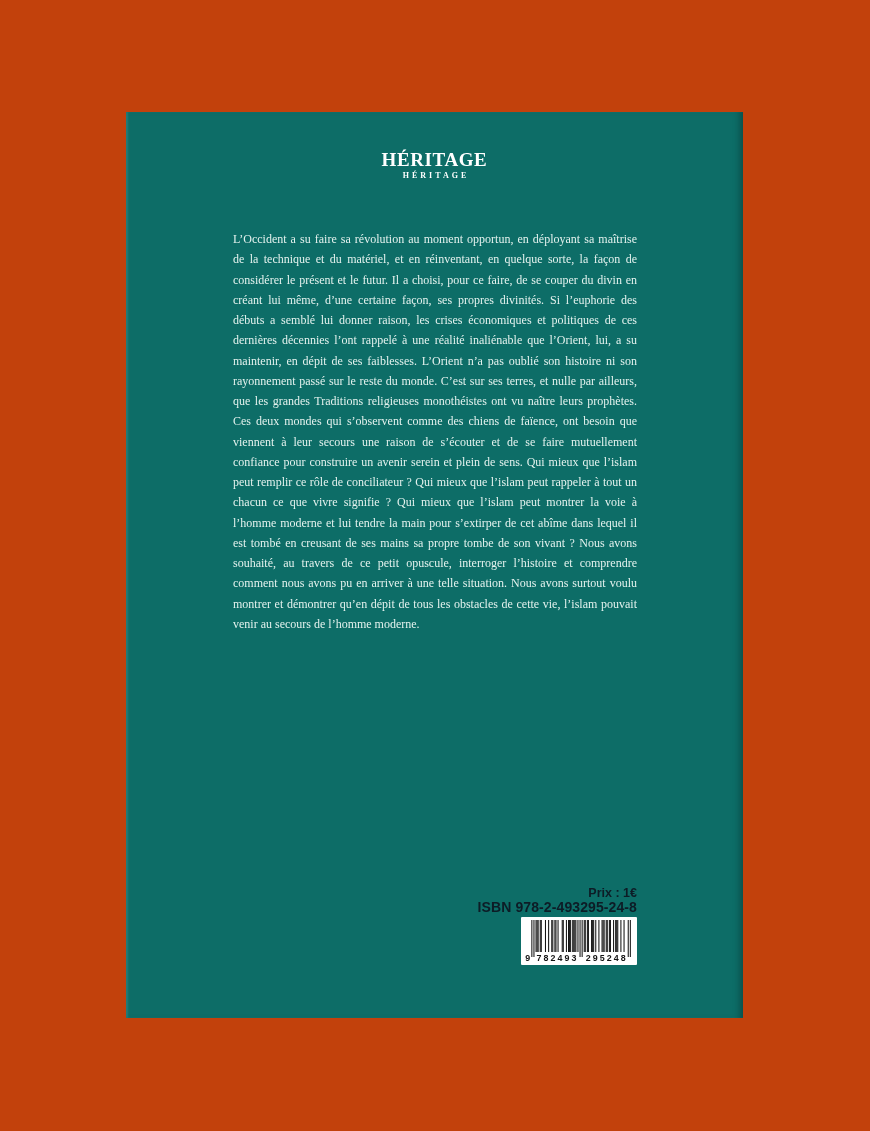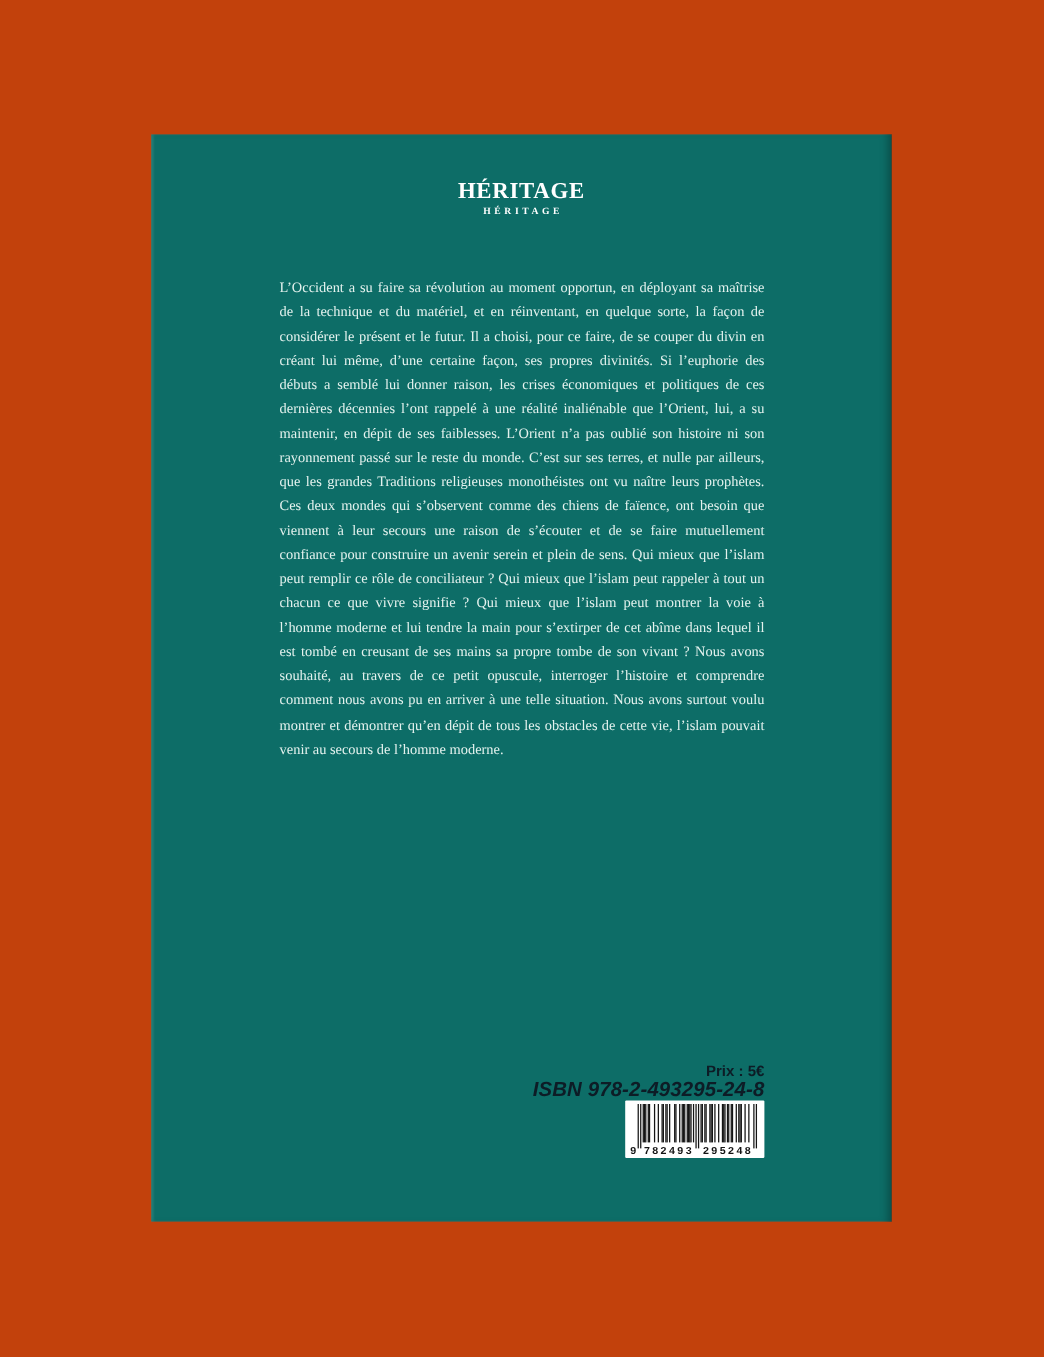--- a/index.html
+++ b/index.html
@@ -67,25 +67,24 @@
     text-align: right;
     color: var(--label-dark, #0d1c26);
     font-family: "Liberation Sans", sans-serif;
     font-weight: bold;
   }
   .price {
     font-size: 12.5px;
     line-height: 14px;
   }
   .isbn {
-    font-size: 17px;
+    font-size: 14px;
     line-height: 13px;
     letter-spacing: 0.1px;
     margin-top: 1px;
-    font-style: italic;
   }
   .barcode-box {
     margin-top: 3px;
     margin-left: auto;
     width: 116px;
     height: 48px;
     background: #ffffff;
     border-radius: 1px;
     display: flex;
     align-items: center;
@@ -104,21 +103,21 @@
   <div class="cover">
 
     <div class="logo">
       <div class="logo-title">HÉRITAGE</div>
       <div class="logo-sub">HÉRITAGE</div>
     </div>
 
     <p class="blurb">L’Occident a su faire sa révolution au moment opportun, en déployant sa maîtrise de la technique et du matériel, et en réinventant, en quelque sorte, la façon de considérer le présent et le futur. Il a choisi, pour ce faire, de se couper du divin en créant lui même, d’une certaine façon, ses propres divinités. Si l’euphorie des débuts a semblé lui donner raison, les crises économiques et politiques de ces dernières décennies l’ont rappelé à une réalité inaliénable que l’Orient, lui, a su maintenir, en dépit de ses faiblesses. L’Orient n’a pas oublié son histoire ni son rayonnement passé sur le reste du monde. C’est sur ses terres, et nulle par ailleurs, que les grandes Traditions religieuses monothéistes ont vu naître leurs prophètes. Ces deux mondes qui s’observent comme des chiens de faïence, ont besoin que viennent à leur secours une raison de s’écouter et de se faire mutuellement confiance pour construire un avenir serein et plein de sens. Qui mieux que l’islam peut remplir ce rôle de conciliateur ? Qui mieux que l’islam peut rappeler à tout un chacun ce que vivre signifie ? Qui mieux que l’islam peut montrer la voie à l’homme moderne et lui tendre la main pour s’extirper de cet abîme dans lequel il est tombé en creusant de ses mains sa propre tombe de son vivant ? Nous avons souhaité, au travers de ce petit opuscule, interroger l’histoire et comprendre comment nous avons pu en arriver à une telle situation. Nous avons surtout voulu montrer et démontrer qu’en dépit de tous les obstacles de cette vie, l’islam pouvait venir au secours de l’homme moderne.</p>
 
     <div class="price-block">
-      <div class="price">Prix : 5€</div>
+      <div class="price">Prix : 1€</div>
       <div class="isbn">ISBN 978-2-493295-24-8</div>
       <div class="barcode-box">
         <svg id="barcode-svg" viewBox="0 0 105 44" preserveAspectRatio="none" xmlns="http://www.w3.org/2000/svg">
             <rect x="7" y="1" width="1" height="37" fill="#141414"></rect>
             <rect x="9" y="1" width="1" height="37" fill="#141414"></rect>
             <rect x="11" y="1" width="1" height="32" fill="#141414"></rect>
             <rect x="12" y="1" width="1" height="32" fill="#141414"></rect>
             <rect x="13" y="1" width="1" height="32" fill="#141414"></rect>
             <rect x="15" y="1" width="1" height="32" fill="#141414"></rect>
             <rect x="16" y="1" width="1" height="32" fill="#141414"></rect>

